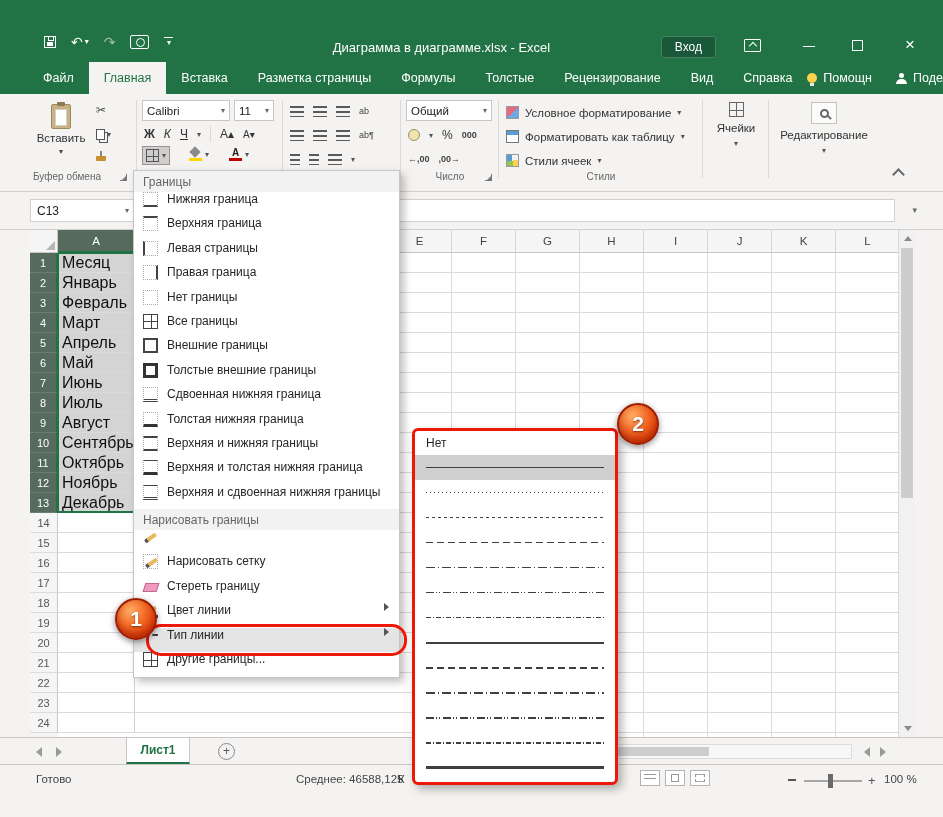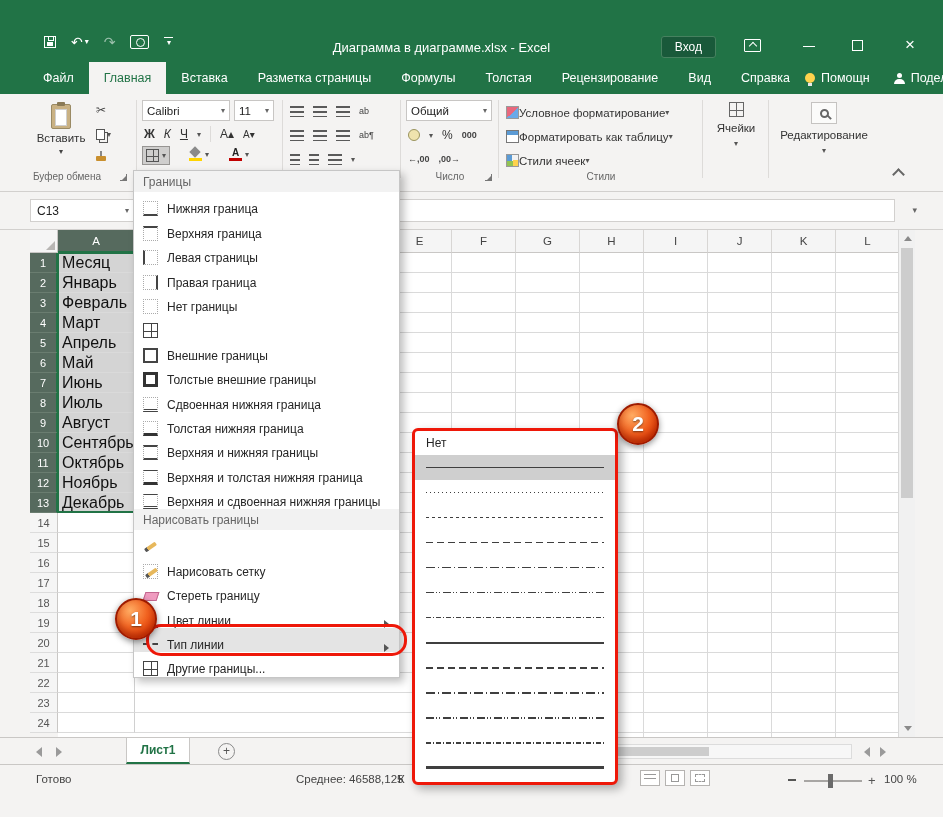--- a/index.html
+++ b/index.html
@@ -71,21 +71,21 @@
   .ic-bucket{width:13px;height:13px;position:relative}
   .ic-bucket::before{content:"";position:absolute;left:2px;top:0;width:8px;height:8px;background:#8a8a8a;transform:rotate(45deg)}
   .ic-bucket::after{content:"";position:absolute;left:0;bottom:0;width:13px;height:3px;background:#ffd400}
   .ic-fontcolor{width:13px;height:13px;position:relative;font-size:10px;font-weight:bold;text-align:center;line-height:10px;color:#222}
   .ic-fontcolor::after{content:"";position:absolute;left:0;bottom:0;width:13px;height:3px;background:#c00000}
   .alico{width:14px;height:11px;background:repeating-linear-gradient(180deg,#5a5a5a 0 2px,transparent 2px 5px)}
   .alico.sm{width:10px}
   .ab{font-size:9px;color:#444}
   .ic-coin{width:12px;height:12px;border:1px solid #9a945e;border-radius:50%;background:#efe3ae}
   .txt9{font-size:9px;font-weight:bold;color:#444;letter-spacing:0}
-  .stybtn{position:absolute;height:21px;display:flex;align-items:center;white-space:nowrap;font-size:11.5px;color:#333}
+  .stybtn{position:absolute;height:21px;display:flex;align-items:center;gap:6px;white-space:nowrap;font-size:11.5px;color:#333}
   .stybtn .dd{font-size:8px;color:#555}
   .ic-cf{width:13px;height:13px;border:1px solid #999;background:linear-gradient(135deg,#e8687d 0 50%,#6aa9e8 50% 100%)}
   .ic-ft{width:13px;height:13px;border:1px solid #777;position:relative;background:#fff}
   .ic-ft::before{content:"";position:absolute;left:0;top:0;right:0;height:4px;background:#5b9bd5}
   .ic-cs{width:13px;height:13px;border:1px solid #999;background:conic-gradient(#f2f2f2 0 25%,#ffd24d 0 50%,#92c353 0 75%,#5b9bd5 0)}
   .biggroup{position:absolute;display:flex;flex-direction:column;align-items:center;gap:5px;padding-top:8px}
   .ic-cells{width:15px;height:15px;border:1px solid #666;position:relative}
   .ic-cells::before{content:"";position:absolute;left:50%;top:0;bottom:0;width:1px;background:#666}
   .ic-cells::after{content:"";position:absolute;top:50%;left:0;right:0;height:1px;background:#666}
   .magbox{width:26px;height:22px;border:1px solid #c5c3c1;background:#fbfbfa;display:flex;align-items:center;justify-content:center}
@@ -152,21 +152,21 @@
   .vico.v3::after{content:"";position:absolute;inset:3px 4px;border:1px dashed #999}
   .zminus{position:absolute;left:788px;top:8px;width:8px;height:2px;background:#555;margin-top:6px}
   .ztrack{position:absolute;left:804px;top:15px;width:58px;height:2px;background:#a8a6a4}
   .zthumb{position:absolute;left:828px;top:9px;width:5px;height:14px;background:#6a6a6a}
   .zplus{position:absolute;left:868px;top:8px;font-size:13px;color:#555}
   .zpct{position:absolute;left:884px;top:8px}
 
   
   .bmenu{position:absolute;left:133px;top:170px;width:267px;height:508px;background:#fff;border:1px solid #c6c6c6;box-shadow:4px 4px 8px rgba(0,0,0,.25);z-index:40;font-size:12px;color:#262626}
   .bm-h{height:21px;background:#f2f2f2;color:#666;display:flex;align-items:center;padding-left:9px}
-  .bm-i{height:24.4px;display:flex;align-items:flex-end;padding:0 10px 0 9px;gap:9px}
+  .bm-i{height:24.4px;display:flex;align-items:flex-start;padding:0 10px 0 9px;gap:9px}
   .bm-i .lbl{flex:1;white-space:nowrap;overflow:hidden}
   .bm-i.highlight{background:#e4e4e4}
   .arr{width:0;height:0;border-left:5px solid #555;border-top:4px solid transparent;border-bottom:4px solid transparent;display:none}
   .bm-i.submenu .arr{display:block}
   .bic{width:15px;height:15px;border:1px dotted #ababab;position:relative;flex:none}
   .bic[data-icon="bottom"]{border-bottom:2px solid #444}
   .bic[data-icon="top"]{border-top:2px solid #444}
   .bic[data-icon="left"]{border-left:2px solid #444}
   .bic[data-icon="right"]{border-right:2px solid #444}
   .bic[data-icon="all"]{border:1px solid #444}
@@ -253,21 +253,21 @@
 
         <div class="rtab">
           <span>Разметка страницы</span>
         </div>
 
         <div class="rtab">
           <span>Формулы</span>
         </div>
 
         <div class="rtab">
-          <span>Толстая</span>
+          <span>Толстые</span>
         </div>
 
         <div class="rtab">
           <span>Рецензирование</span>
         </div>
 
         <div class="rtab">
           <span>Вид</span>
         </div>
 
@@ -649,20 +649,21 @@
         </div>
 
         <div class="bm-i">
           <span class="bic" data-icon="none"></span>
           <span class="lbl">Нет границы</span>
 
         </div>
 
         <div class="bm-i">
           <span class="bic" data-icon="all"></span>
+          <span class="lbl">Все границы</span>
 
         </div>
 
         <div class="bm-i">
           <span class="bic" data-icon="outside"></span>
           <span class="lbl">Внешние границы</span>
 
         </div>
 
         <div class="bm-i">

